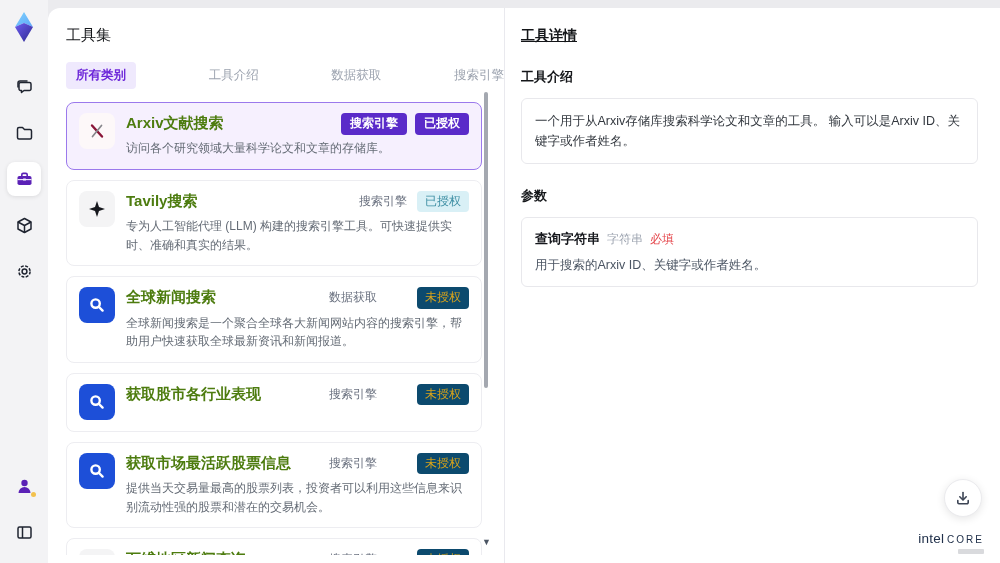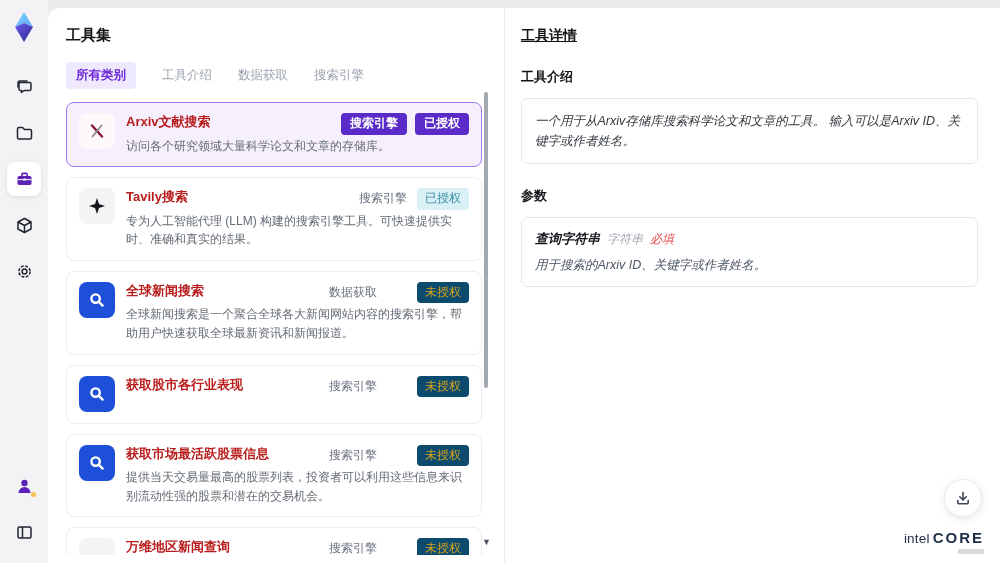--- a/index.html
+++ b/index.html
@@ -14,64 +14,64 @@
   .rail-icon.active { background:#fff; box-shadow:0 1px 4px rgba(0,0,0,.10); }
   .rail-icon svg { display:block; }
   .rail-spacer { flex:1; }
   .status-dot { position:absolute; right:5px; bottom:6px; width:5px; height:5px; border-radius:50%; background:#f2c14e; }
 
   
   .content { flex:1; margin-top:8px; background:#fff; border-radius:12px 0 0 0; display:flex; position:relative; overflow:hidden; }
 
   
   .left-panel { width:457px; flex:none; border-right:1px solid #e9e9ee; padding:18px 0 0 18px; position:relative; }
-  .list-title { font-size:15px; font-weight:bold; color:#141619; }
-  .tabs { display:flex; align-items:center; gap:26px; margin-top:17px; font-size:12.5px; }
+  .list-title { font-size:15px; font-weight:normal; color:#141619; }
+  .tabs { display:flex; align-items:center; gap:26px; margin-top:17px; font-size:12.5px;justify-content:space-between; }
   .tab { color:#9ca3af; cursor:pointer; white-space:nowrap; }
   .tab.active { color:#6d28d9; background:#efe9fd; padding:5px 10px; border-radius:4px; font-weight:bold; }
 
   .cards { margin-top:13px; width:416px; display:flex; flex-direction:column; gap:10px; height:453px; overflow:hidden; }
   .card { position:relative; background:#fff; border:1px solid #ededf1; border-radius:8px; padding:10px 12px 11px; display:flex; gap:11px; cursor:pointer; }
   .card.selected { background:#f6f0fe; border:1.5px solid #9b79ec; }
   .tool-icon { width:36px; height:36px; border-radius:8px; flex:none; display:flex; align-items:center; justify-content:center; overflow:hidden; }
   .ic-arxiv  { background:#fdf8f9; }
   .ic-tavily { background:#f4f4f5; color:#16181d; font-size:15px; }
   .ic-news, .ic-stock { background:#1d4fd8; }
   .ic-region { background:#f4f4f5; }
   .tool-body { flex:1; min-width:0; }
-  .tool-name { font-size:13px; font-weight:bold; color:#b91c1c; line-height:1.35; margin-bottom:4px; padding-right:2px; }
+  .tool-name { font-size:15px; font-weight:bold; color:#4d7c0f; line-height:1.35; margin-bottom:4px; padding-right:2px; }
   .tool-desc { font-size:12px; color:#656c76; line-height:1.55;margin-top:6px; }
   .badges { position:absolute; top:10px; right:12px; display:flex; gap:8px; }
   .badge { font-size:12px; padding:3px 8px; border-radius:4px; white-space:nowrap; line-height:1.3; }
   .badge.cat { color:#6b7280; padding:3px 2px; }
   .badge.auth-yes { background:#d9f0f6; color:#3d8ea3; }
   .badge.auth-no  { background:#0c4a6e; color:#d8a31a;margin-left:30px; }
   .card.selected .badge { background:#5a2bc9; color:#fff; padding:3px 9px; font-weight:bold; }
 
   .scroll-thumb { position:absolute; right:16px; top:84px; width:4px; height:296px; background:#a4a8b0; border-radius:2px; }
   .scroll-arrow { position:absolute; right:13px; bottom:16px; font-size:9px; color:#4b5563; line-height:1; }
 
   
   .right-panel { flex:1; padding:19px 22px 0 16px; position:relative; }
   .detail-title { font-size:14px; font-weight:bold; color:#141619;text-decoration:underline; }
   .section-h { font-size:13px; font-weight:bold; color:#141619; margin-top:23px; }
-  .box { margin-top:12px; border:1px solid #e8e8ec; border-radius:6px; background:#fff; padding:12px 13px;font-style:italic; }
+  .box { margin-top:12px; border:1px solid #e8e8ec; border-radius:6px; background:#fff; padding:12px 13px; }
   .intro-text { font-size:12.5px; color:#33383f; line-height:1.6; }
   .param-row-head { display:flex; align-items:center; gap:7px; }
   .param-name { font-size:13px; font-weight:bold; color:#16181d; }
   .param-type { font-size:12px; color:#9ca3af; }
   .param-req  { font-size:12px; color:#e5484d; }
   .param-desc { margin-top:9px; font-size:12.5px; color:#4b5563; }
 
   
   .fab { position:absolute; right:18px; bottom:46px; width:38px; height:38px; border-radius:50%; background:#fff; border:1px solid #ebebee; box-shadow:0 2px 8px rgba(0,0,0,.10); display:flex; align-items:center; justify-content:center; cursor:pointer; }
   .brand { position:absolute; right:16px; bottom:9px; text-align:left; color:#20304a; }
   .brand-line { display:flex; align-items:baseline; gap:3px; }
   .brand-intel { font-size:13.5px; font-weight:normal; letter-spacing:.2px; }
-  .brand-core  { font-size:15px; letter-spacing:2px; font-weight:700; }
+  .brand-core  { font-size:10px; letter-spacing:2px; font-weight:400; }
   .brand-sub { height:5px; width:26px; background:#d9dadd; border-radius:1px; margin:3px 0 0 auto; }
 </style>
 </head>
 <body>
 
 <div class="app">
 
   <div class="rail">
     <div class="logo">
       <svg width="34" height="34" viewBox="0 0 34 34">

